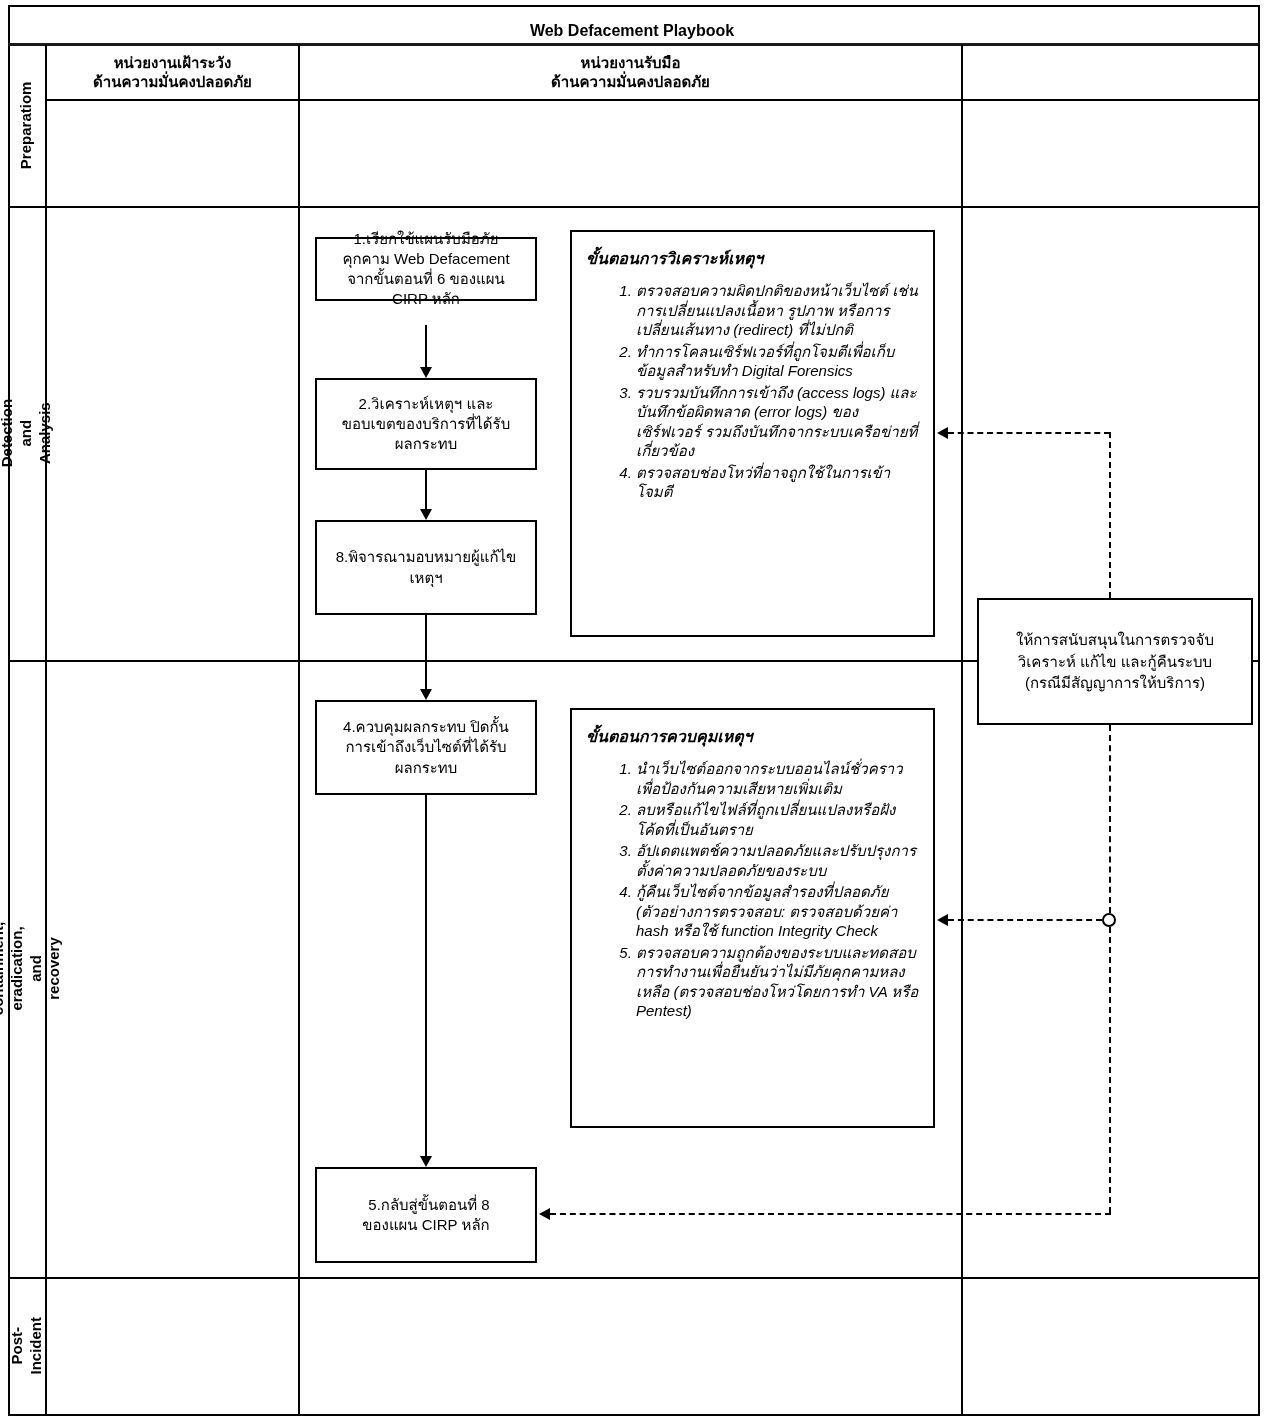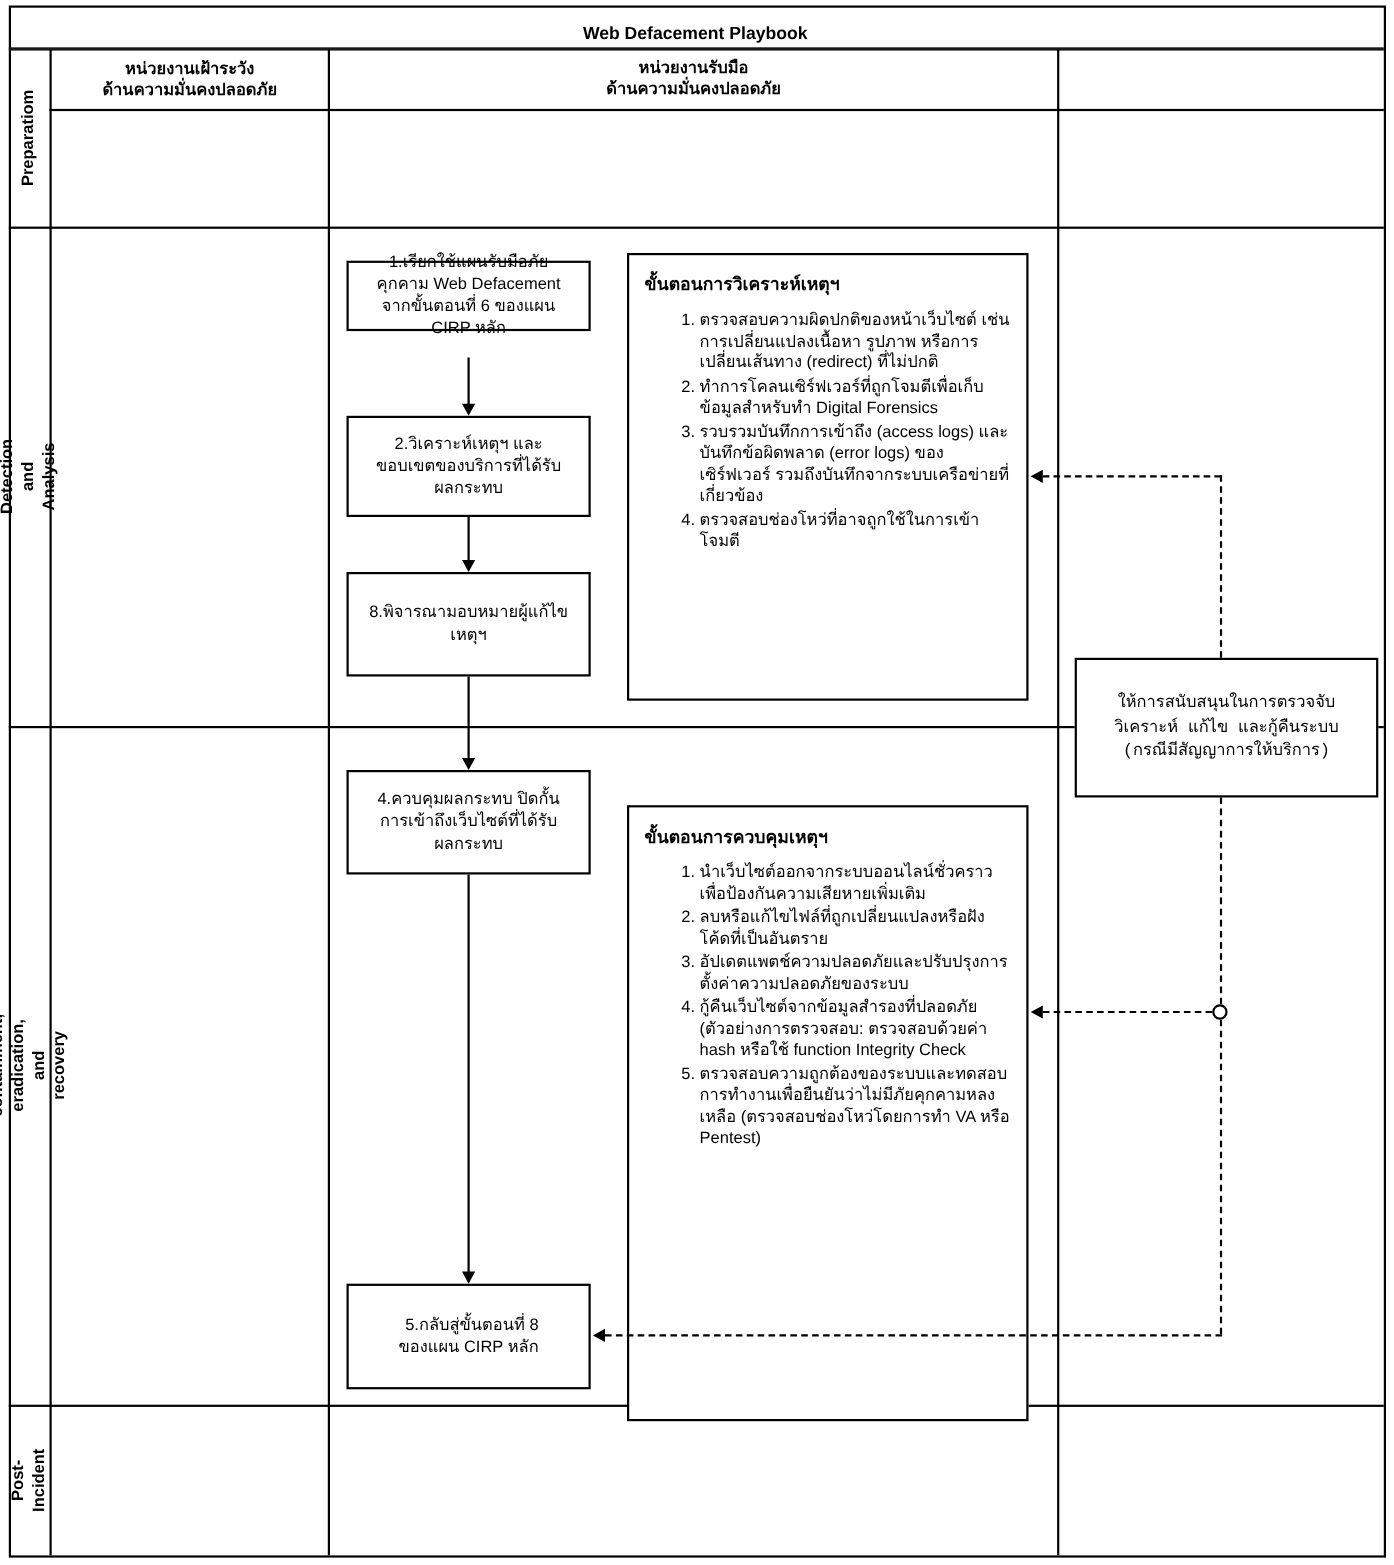--- a/index.html
+++ b/index.html
@@ -27,29 +27,29 @@
     transform:rotate(-90deg);font-weight:bold;font-size:15px;text-align:center;
     white-space:pre-line;line-height:1.25;display:block;
   }
   .flowbox{
     position:absolute;border:2px solid #000;background:#fff;
     display:flex;align-items:center;justify-content:center;text-align:center;
     font-size:15px;line-height:1.35;white-space:pre-line;padding:4px;box-sizing:border-box;
   }
   .bigbox{
     position:absolute;border:2px solid #000;background:#fff;box-sizing:border-box;
-    padding:14px 12px 20px 12px;font-size:15px;
+    padding:14px 12px 20px 12px;font-size:15px;font-style:italic;
   }
   .bigbox .bb-title{font-weight:bold;font-size:16px;margin:0 0 4px 2px;}
   .bigbox ol{margin:10px 0 0 0;padding-left:52px;line-height:1.3;}
   .bigbox ol li{margin:0 0 2px 0;}
   .supportbox{
     position:absolute;border:2px solid #000;background:#fff;box-sizing:border-box;
     display:flex;align-items:center;justify-content:center;text-align:center;
-    font-size:15px;line-height:1.45;white-space:pre-line;font-family:Liberation Mono, monospace;
+    font-size:15px;line-height:1.45;white-space:pre-line;
   }
   .arrow-v{position:absolute;width:2px;background:#000;}
   .head-down{position:absolute;width:0;height:0;
     border-left:6px solid transparent;border-right:6px solid transparent;border-top:11px solid #000;}
   .dash-h{position:absolute;border-top:2px dashed #000;height:0;}
   .dash-v{position:absolute;border-left:2px dashed #000;width:0;}
   .head-left{position:absolute;width:0;height:0;
     border-top:6px solid transparent;border-bottom:6px solid transparent;border-right:11px solid #000;}
   .junction{position:absolute;width:14px;height:14px;border:2px solid #000;border-radius:50%;
     background:#fff;box-sizing:border-box;}
@@ -68,21 +68,21 @@
   <div class="vline" style="left:298px;top:45px;height:1369px;"></div>
   <div class="vline" style="left:961px;top:45px;height:1369px;"></div>
 
   <div class="hline" style="left:45px;top:99px;width:1213px;"></div>
   <div class="hline" style="left:8px;top:206px;width:1250px;"></div>
   <div class="hline" style="left:8px;top:660px;width:1250px;"></div>
   <div class="hline" style="left:8px;top:1277px;width:1250px;"></div>
 
   <div class="header-cell" style="left:47px;top:45px;width:251px;height:54px;">หน่วยงานเฝ้าระวัง
 ด้านความมั่นคงปลอดภัย</div>
-  <div class="header-cell" style="left:300px;top:45px;width:661px;height:54px;font-family:Liberation Serif, serif;">หน่วยงานรับมือ
+  <div class="header-cell" style="left:300px;top:45px;width:661px;height:54px;">หน่วยงานรับมือ
 ด้านความมั่นคงปลอดภัย</div>
 
   <div class="rowlabel" style="left:8px;top:45px;width:37px;height:161px;">
     <span>Preparatiom</span>
   </div>
   <div class="rowlabel" style="left:8px;top:206px;width:37px;height:454px;">
     <span>Detection and Analysis</span>
   </div>
   <div class="rowlabel" style="left:8px;top:660px;width:37px;height:617px;">
     <span>containment,
@@ -122,21 +122,21 @@
   <div class="bigbox" style="left:570px;top:230px;width:365px;height:407px;">
     <div class="bb-title">ขั้นตอนการวิเคราะห์เหตุฯ</div>
     <ol>
         <li>ตรวจสอบความผิดปกติของหน้าเว็บไซต์ เช่น การเปลี่ยนแปลงเนื้อหา รูปภาพ หรือการเปลี่ยนเส้นทาง (redirect) ที่ไม่ปกติ</li>
         <li>ทำการโคลนเซิร์ฟเวอร์ที่ถูกโจมตีเพื่อเก็บข้อมูลสำหรับทำ Digital Forensics</li>
         <li>รวบรวมบันทึกการเข้าถึง (access logs) และบันทึกข้อผิดพลาด (error logs) ของเซิร์ฟเวอร์ รวมถึงบันทึกจากระบบเครือข่ายที่เกี่ยวข้อง</li>
         <li>ตรวจสอบช่องโหว่ที่อาจถูกใช้ในการเข้าโจมตี</li>
       </ol>
   </div>
 
-  <div class="bigbox" style="left:570px;top:732px;width:365px;height:560px;">
+  <div class="bigbox" style="left:570px;top:708px;width:365px;height:420px;">
     <div class="bb-title">ขั้นตอนการควบคุมเหตุฯ</div>
     <ol>
         <li>นำเว็บไซต์ออกจากระบบออนไลน์ชั่วคราวเพื่อป้องกันความเสียหายเพิ่มเติม</li>
         <li>ลบหรือแก้ไขไฟล์ที่ถูกเปลี่ยนแปลงหรือฝังโค้ดที่เป็นอันตราย</li>
         <li>อัปเดตแพตช์ความปลอดภัยและปรับปรุงการตั้งค่าความปลอดภัยของระบบ</li>
         <li>กู้คืนเว็บไซต์จากข้อมูลสำรองที่ปลอดภัย (ตัวอย่างการตรวจสอบ: ตรวจสอบด้วยค่า hash หรือใช้ function Integrity Check</li>
         <li>ตรวจสอบความถูกต้องของระบบและทดสอบการทำงานเพื่อยืนยันว่าไม่มีภัยคุกคามหลงเหลือ (ตรวจสอบช่องโหว่โดยการทำ VA หรือ Pentest)</li>
       </ol>
   </div>
 

